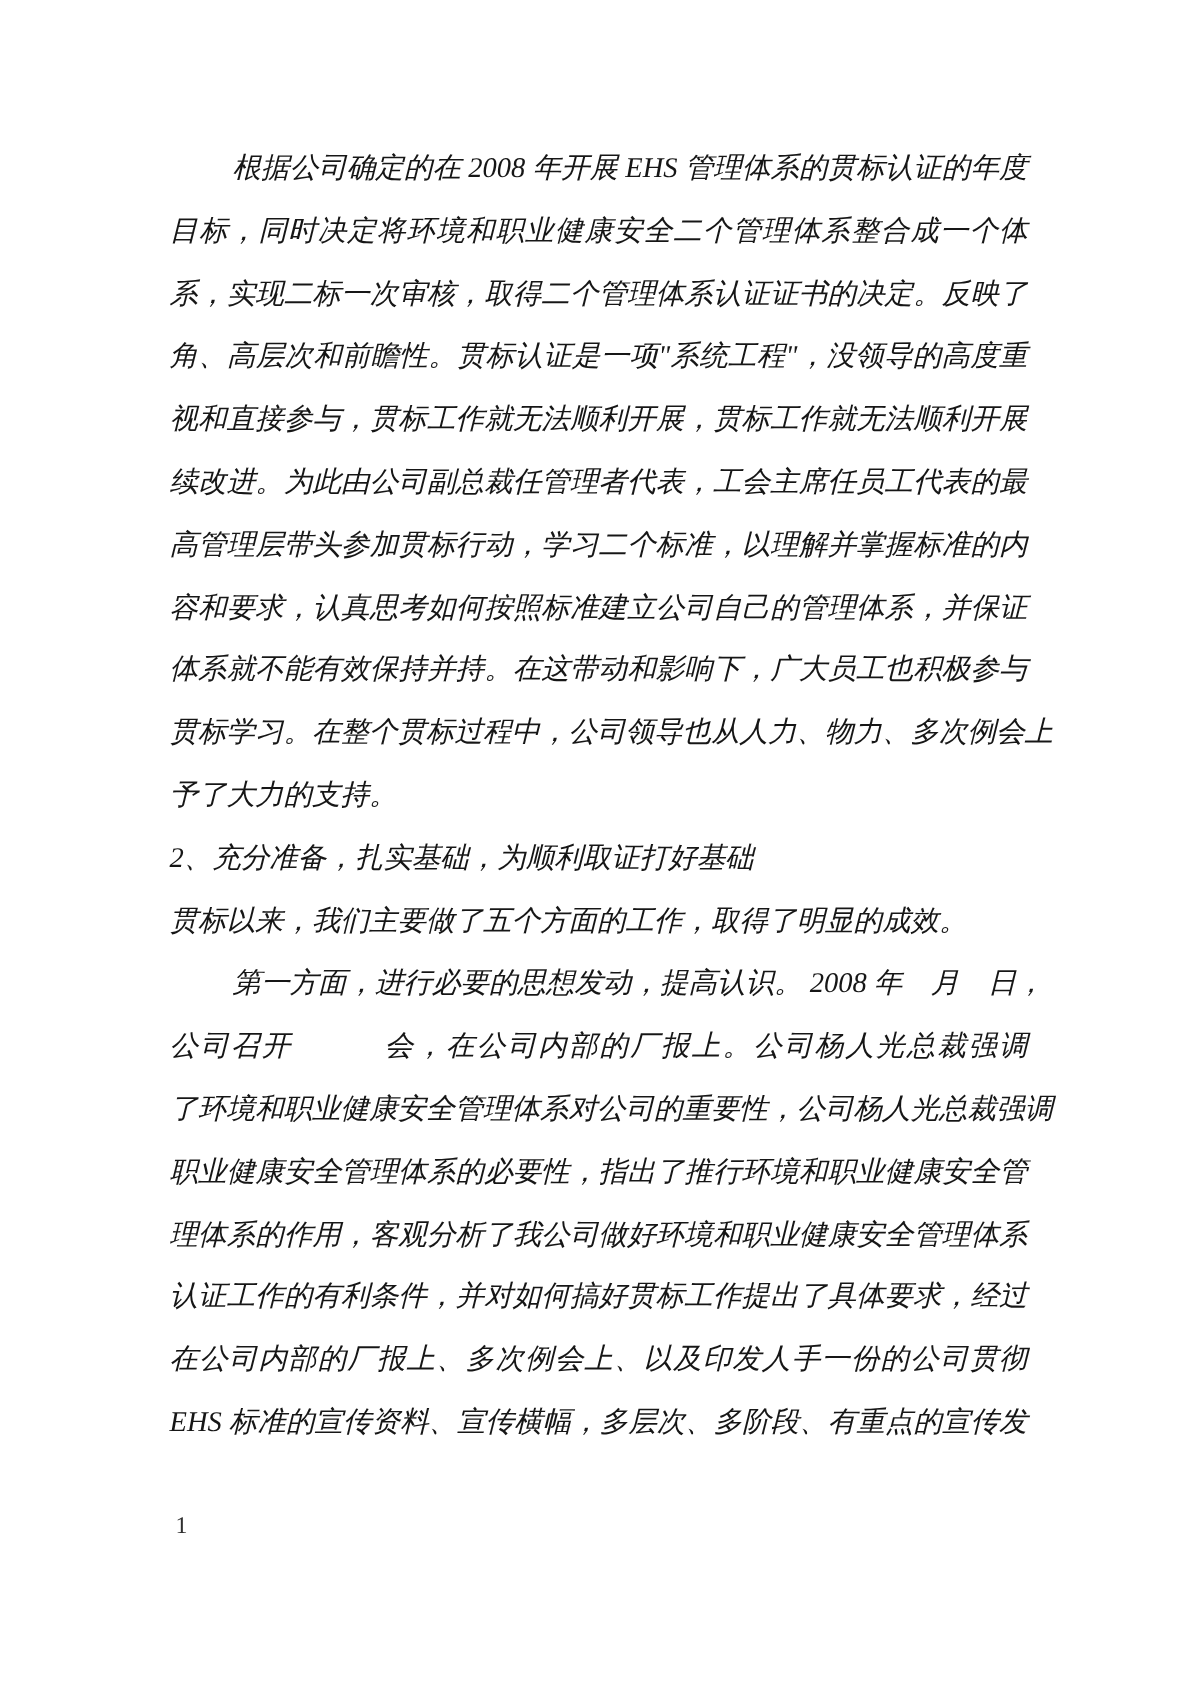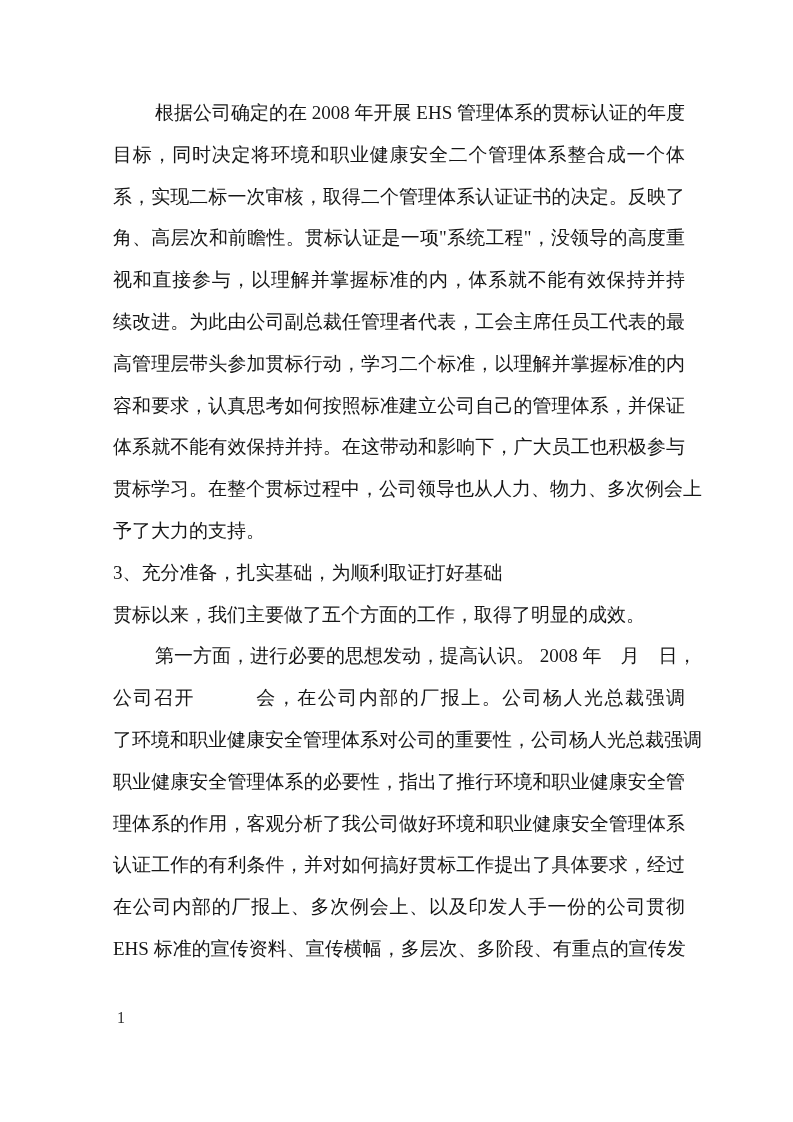--- a/index.html
+++ b/index.html
@@ -21,20 +21,21 @@
     left: 113px;
     top: 92px;
     width: 572px;
     font-size: 19px;
     line-height: 41.8px;
   }
   .line {
     white-space: nowrap;
     text-align: justify;
     text-align-last: justify;
+    font-style: italic;
   }
   .line.left {
     text-align: center;
     text-align-last: left;
   }
   .line.indent {
     text-indent: 42px;
   }
   .page-number {
     position: absolute;
@@ -47,28 +48,28 @@
 </style>
 </head>
 <body>
 
 <div class="page">
   <div class="content">
       <div class="line indent">根据公司确定的在 2008 年开展 EHS 管理体系的贯标认证的年度</div>
       <div class="line">目标，同时决定将环境和职业健康安全二个管理体系整合成一个体</div>
       <div class="line">系，实现二标一次审核，取得二个管理体系认证证书的决定。反映了</div>
       <div class="line">角、高层次和前瞻性。贯标认证是一项"系统工程"，没领导的高度重</div>
-      <div class="line">视和直接参与，以理解并掌握标准的内，体系就不能有效保持并持</div>
+      <div class="line">视和直接参与，贯标工作就无法顺利开展，贯标工作就无法顺利开展</div>
       <div class="line">续改进。为此由公司副总裁任管理者代表，工会主席任员工代表的最</div>
       <div class="line">高管理层带头参加贯标行动，学习二个标准，以理解并掌握标准的内</div>
       <div class="line">容和要求，认真思考如何按照标准建立公司自己的管理体系，并保证</div>
       <div class="line">体系就不能有效保持并持。在这带动和影响下，广大员工也积极参与</div>
       <div class="line">贯标学习。在整个贯标过程中，公司领导也从人力、物力、多次例会上</div>
       <div class="line left">予了大力的支持。</div>
-      <div class="line left">3、充分准备，扎实基础，为顺利取证打好基础</div>
+      <div class="line left">2、充分准备，扎实基础，为顺利取证打好基础</div>
       <div class="line left">贯标以来，我们主要做了五个方面的工作，取得了明显的成效。</div>
       <div class="line indent">第一方面，进行必要的思想发动，提高认识。 2008 年　月　日，</div>
       <div class="line">公司召开　　　会，在公司内部的厂报上。公司杨人光总裁强调</div>
       <div class="line">了环境和职业健康安全管理体系对公司的重要性，公司杨人光总裁强调</div>
       <div class="line">职业健康安全管理体系的必要性，指出了推行环境和职业健康安全管</div>
       <div class="line">理体系的作用，客观分析了我公司做好环境和职业健康安全管理体系</div>
       <div class="line">认证工作的有利条件，并对如何搞好贯标工作提出了具体要求，经过</div>
       <div class="line">在公司内部的厂报上、多次例会上、以及印发人手一份的公司贯彻</div>
       <div class="line">EHS 标准的宣传资料、宣传横幅，多层次、多阶段、有重点的宣传发</div>
     </div>

